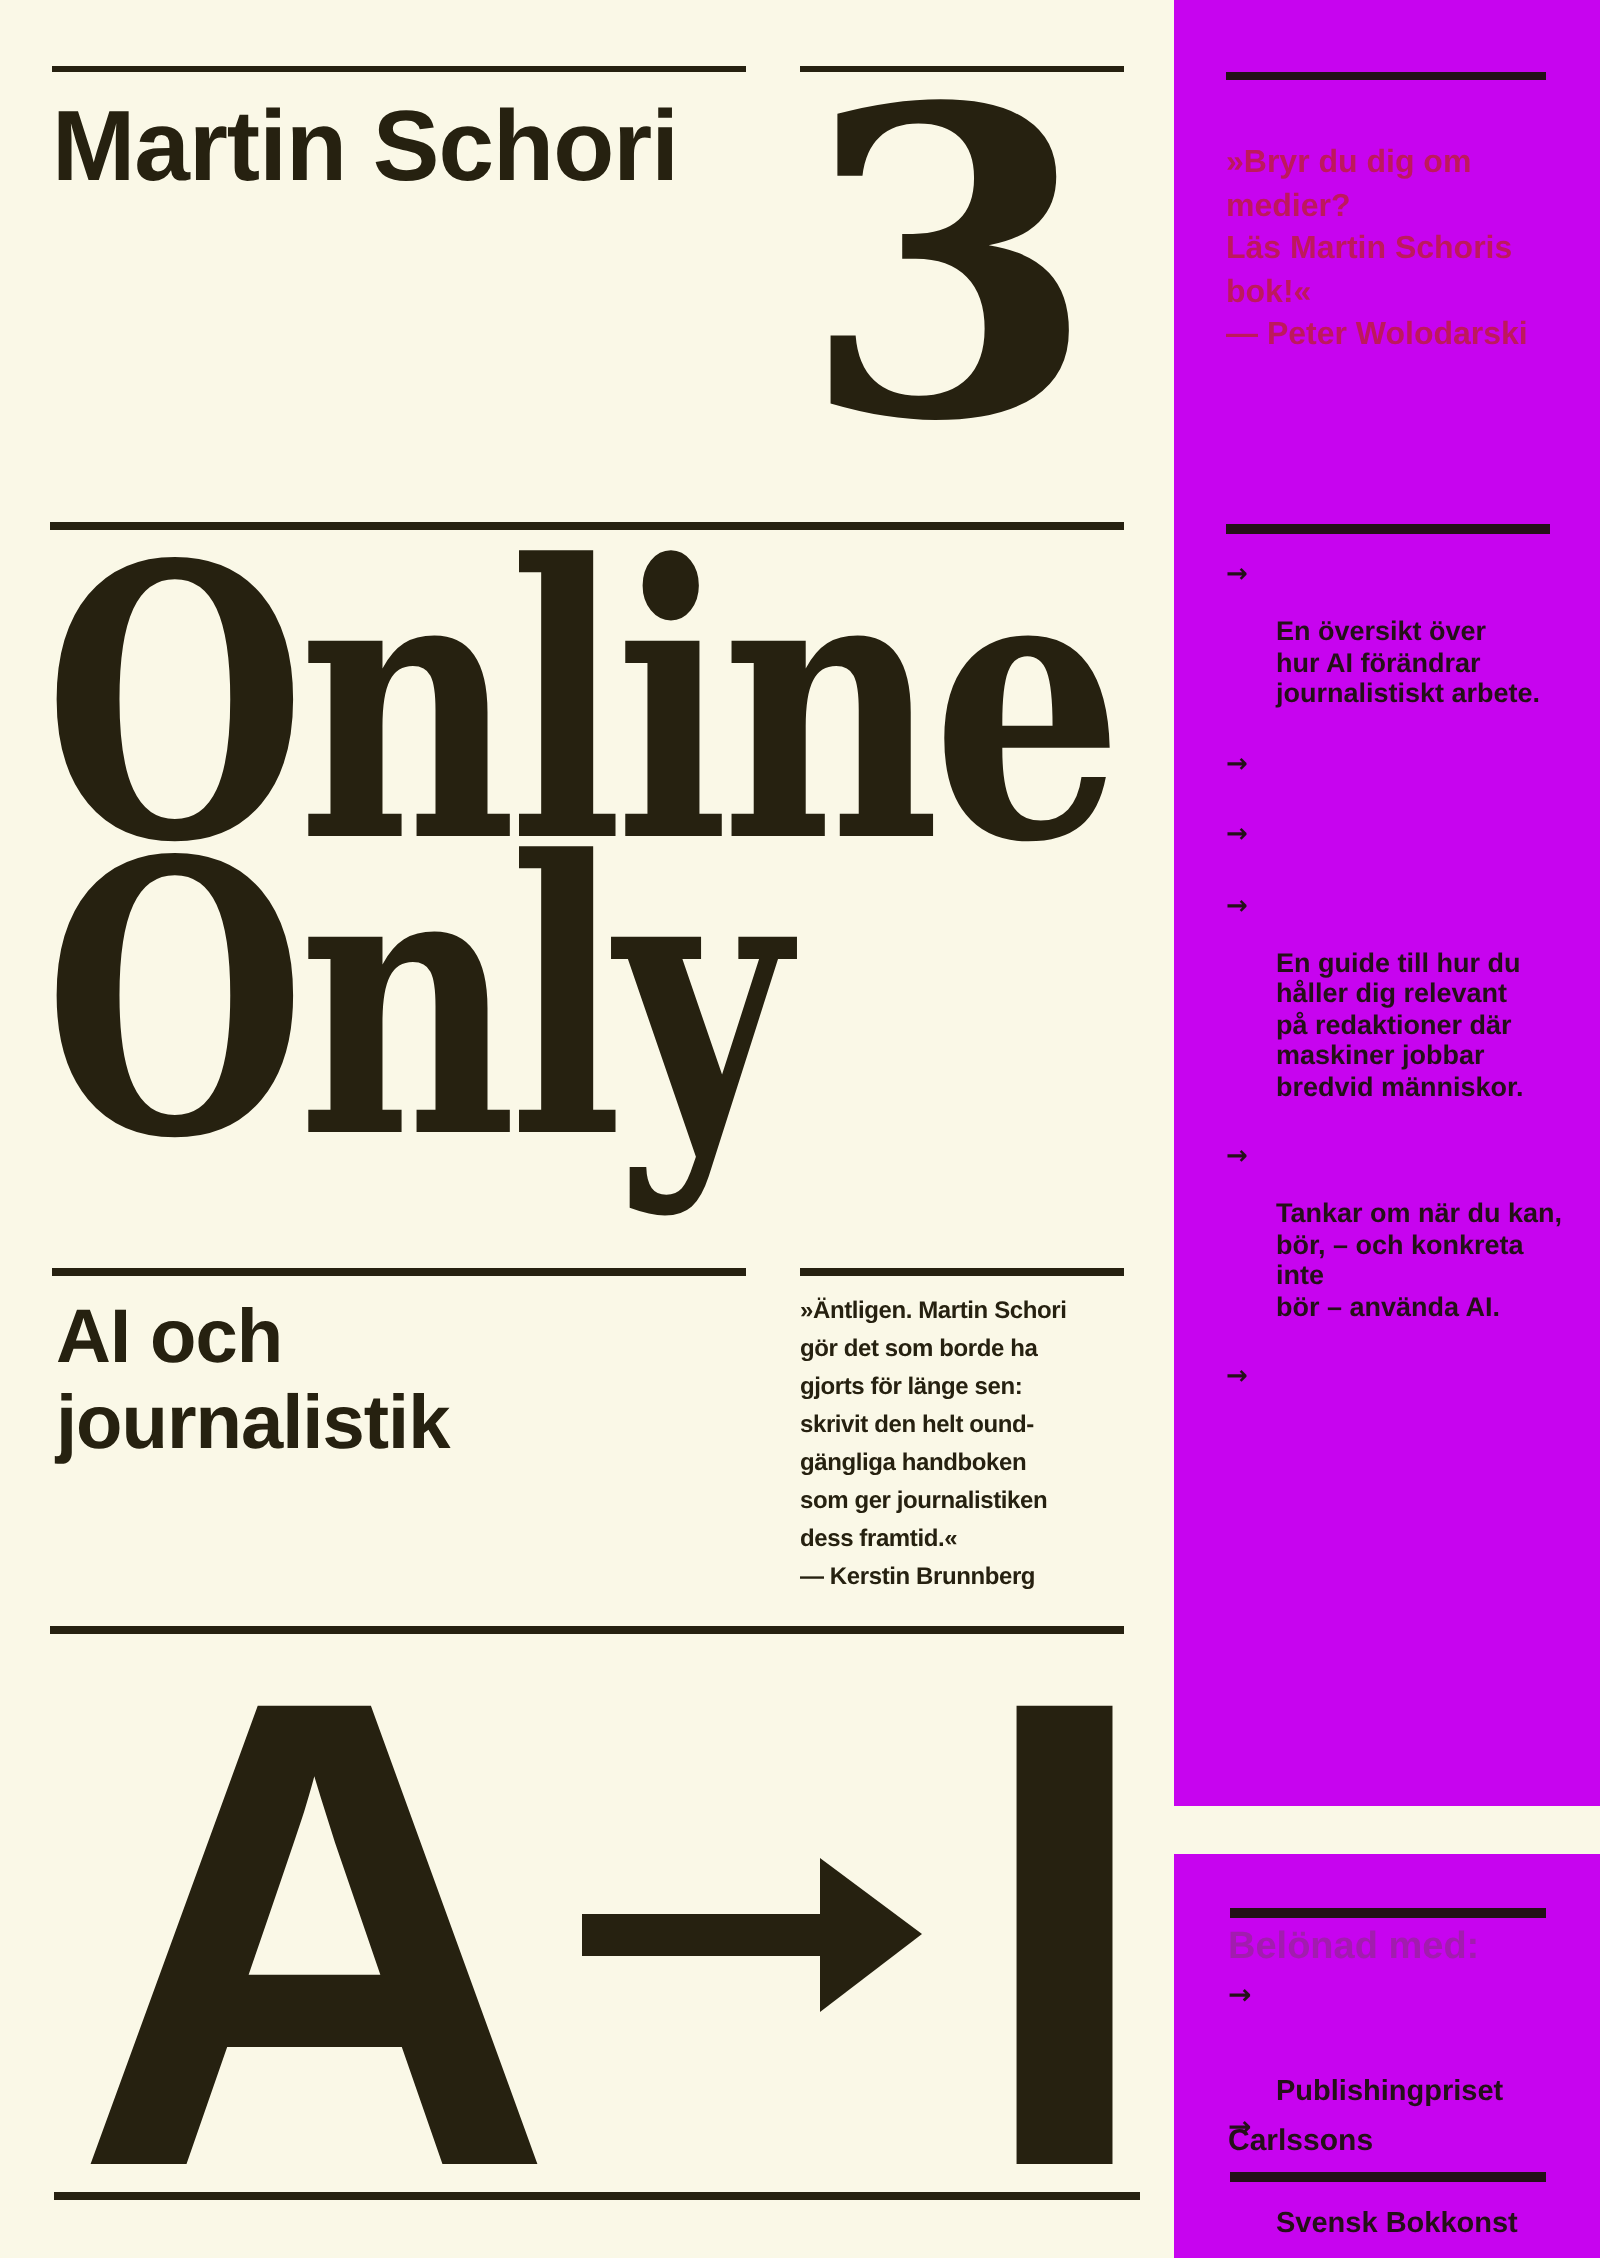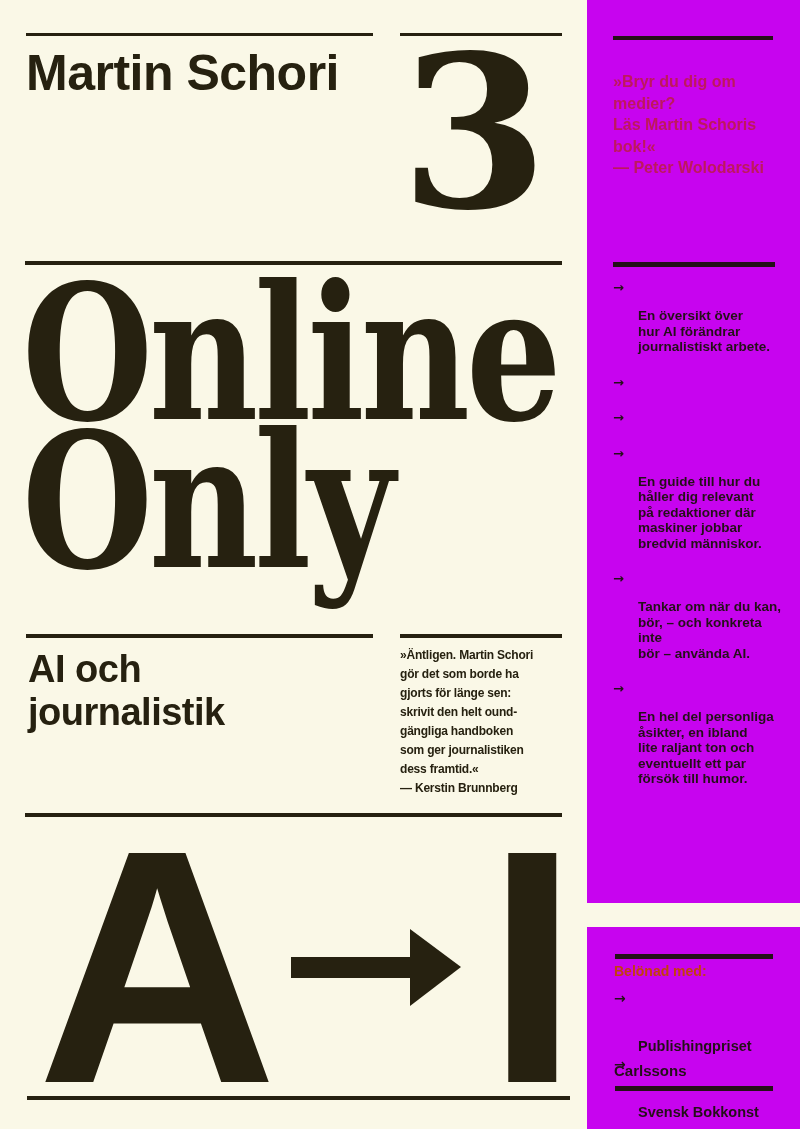--- a/index.html
+++ b/index.html
@@ -49,21 +49,21 @@
   .monogram-a,.monogram-i{position:absolute;top:846px;font-weight:bold;font-size:333px;line-height:243px;}
   .monogram-a{left:37px;}
   .monogram-i{left:486px;}
   .big-arrow{position:absolute;left:291px;top:927px;}
 
   .bullets{position:absolute;left:613px;top:280px;width:170px;color:#241018;}
   .bullet{display:flex;margin-bottom:20px;}
   .b-arrow{flex:none;width:25px;font-family:"DejaVu Sans",sans-serif;font-weight:bold;font-size:13px;line-height:15.5px;}
   .b-text{font-size:13.5px;font-weight:bold;line-height:15.5px;white-space:pre-line;margin-top:28px;}
 
-  .awards-heading{position:absolute;left:614px;top:963px;font-size:14px;font-weight:bold;color:#c2410c;}
+  .awards-heading{position:absolute;left:614px;top:963px;font-size:19px;font-weight:bold;color:#a21caf;}
   .award-items{position:absolute;left:614px;top:990px;width:165px;color:#241018;}
   .award-item{display:flex;}
   .award-item .b-arrow{width:24px;font-size:14px;line-height:17.5px;}
   .award-item .a-text{font-size:14.5px;font-weight:bold;line-height:17.5px;margin-top:48px;}
   .publisher{position:absolute;left:614px;top:1062px;font-size:15px;font-weight:bold;color:#241018;}
 </style>
 </head>
 <body>
 
 <div class="poster">
@@ -136,25 +136,20 @@
 bredvid människor.</span>
     </div>
       <div class="bullet">
       <span class="b-arrow">→</span>
       <span class="b-text">Tankar om när du kan,
 bör, – och konkreta inte
 bör – använda AI.</span>
     </div>
       <div class="bullet">
       <span class="b-arrow">→</span>
-      <span class="b-text">En hel del personliga
-åsikter, en ibland
-lite raljant ton och
-eventuellt ett par
-försök till humor.</span>
     </div>
     </div>
 
   <div class="awards-heading">Belönad med:</div>
   <div class="award-items">
       <div class="award-item">
       <span class="b-arrow">→</span>
       <span class="a-text">Publishingpriset</span>
     </div>
       <div class="award-item">

